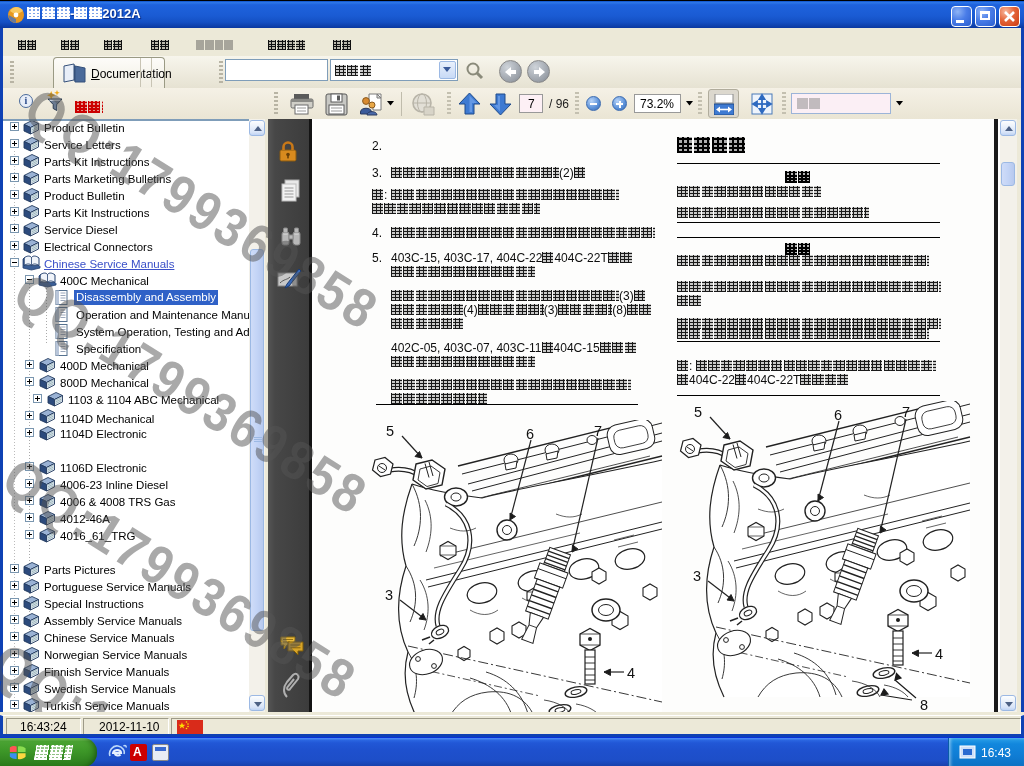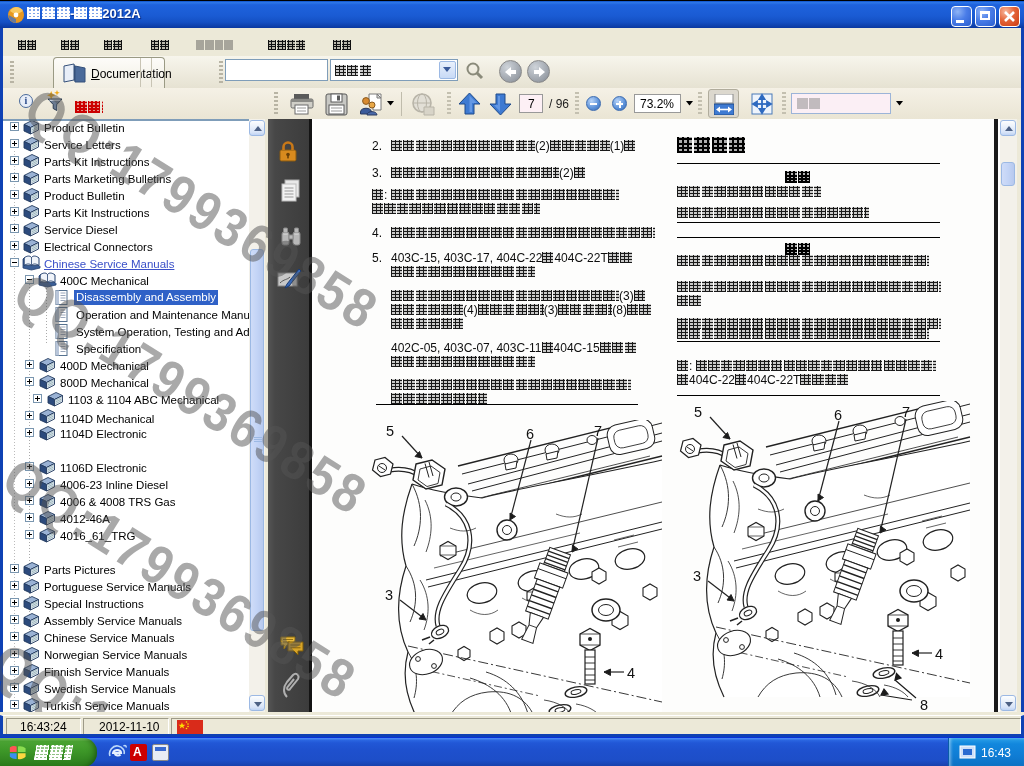--- a/index.html
+++ b/index.html
@@ -783,21 +783,20 @@
        <path d="M9 9 L24 9 L24 18 L19 18 L19 22 L15 18 L9 18 Z" fill="#d8a428" stroke="#7a5a0a"></path>
        <path d="M11.5 12 l10 0 M11.5 14.8 l10 0" stroke="#7a5a0a" stroke-width="0.9"></path>
       </g>
     </svg>
     <svg class="abs" style="left:13px;top:552px" width="20" height="30" viewBox="0 0 20 30">
       <path d="M6 26 C2 22 2 16 6 11 L12 4 C15 1 19 4 17 8 L9 18 C8 20 5 18 6.5 16 L13 8" fill="none" stroke="#b0b0b0" stroke-width="2"></path>
     </svg>
   </div>
     <div id="page">
 <div class="pline" style="left:57px;top:20px">2.</div>
-<div class="pline" style="left:76px;top:20px"><span class="z" style="width:144px"></span>(2)<span class="z" style="width:60px"></span>(1)<span class="z" style="width:12px"></span></div>
 <div class="pline" style="left:57px;top:47px">3.</div>
 <div class="pline" style="left:76px;top:47px"><span class="z" style="width:168px"></span>(2)<span class="z" style="width:12px"></span></div>
 <div class="pline" style="left:57px;top:69px"><span class="z" style="width:12px"></span>: <span class="z" style="width:228px"></span></div>
 <div class="pline" style="left:57px;top:83px"><span class="z" style="width:168px"></span></div>
 <div class="pline" style="left:57px;top:107px">4.</div>
 <div class="pline" style="left:76px;top:107px"><span class="z" style="width:264px"></span></div>
 <div class="pline" style="left:57px;top:132px">5.</div>
 <div class="pline" style="left:76px;top:132px">403C-15, 403C-17, 404C-22<span class="z" style="width:12px"></span>404C-22T<span class="z" style="width:24px"></span></div>
 <div class="pline" style="left:76px;top:146px"><span class="z" style="width:144px"></span></div>
 <div class="pline" style="left:76px;top:170px"><span class="z" style="width:228px"></span>(3)<span class="z" style="width:12px"></span></div>

